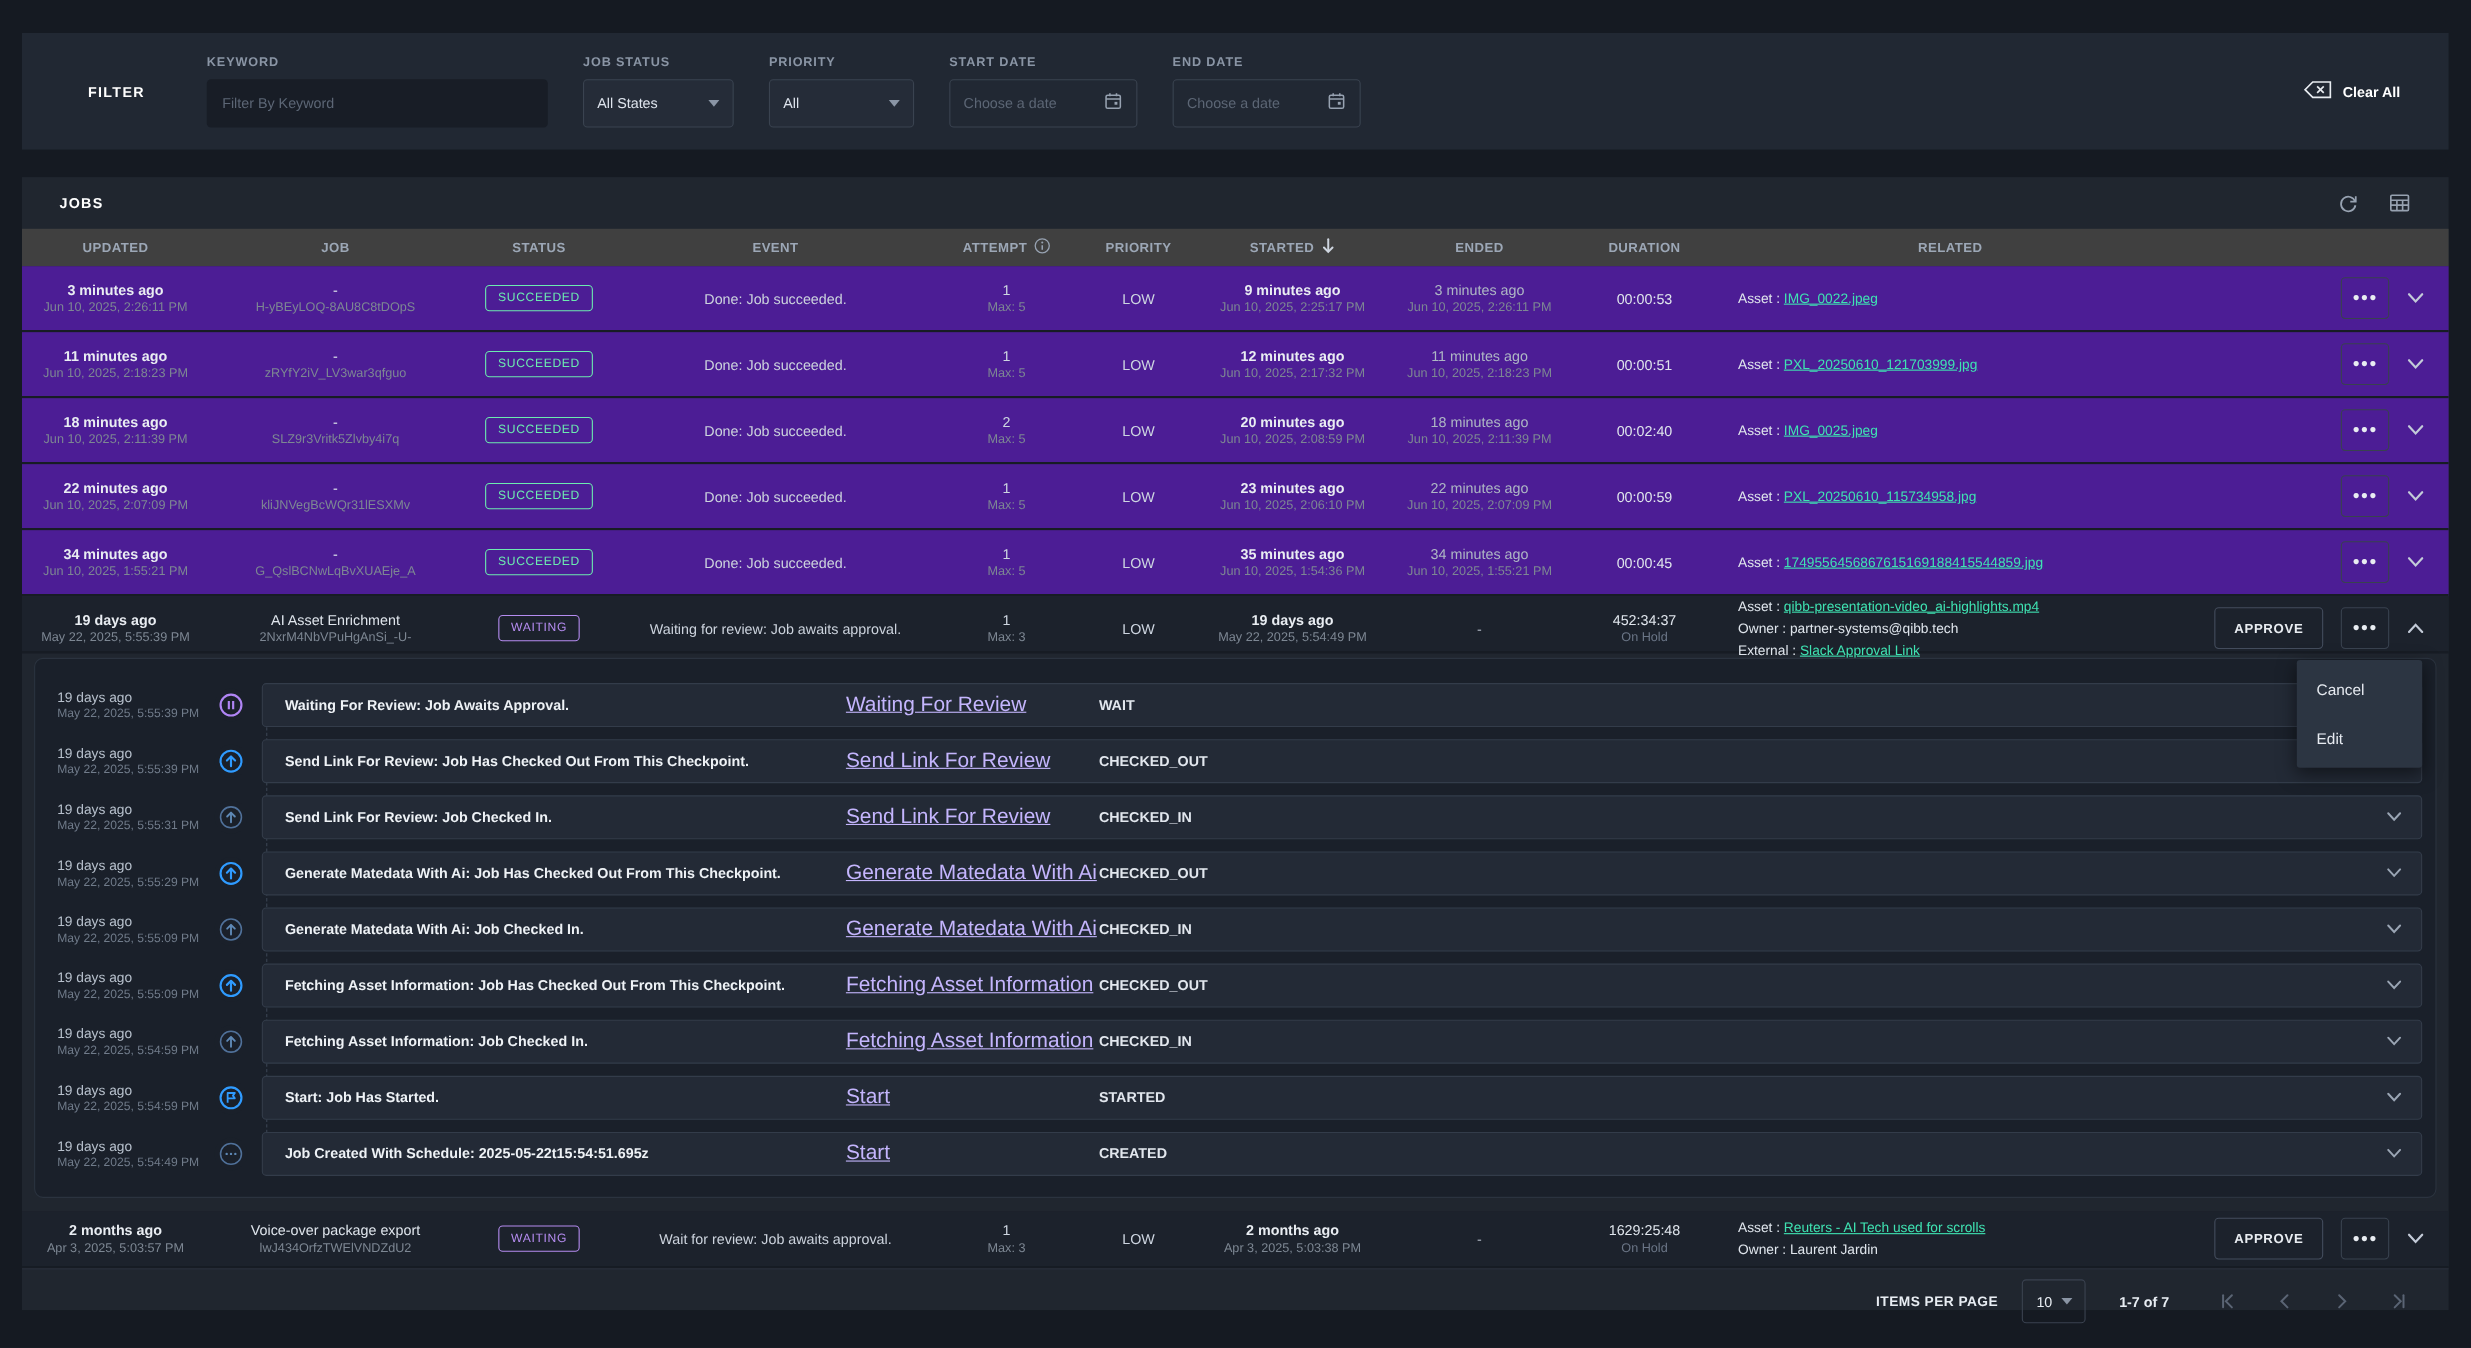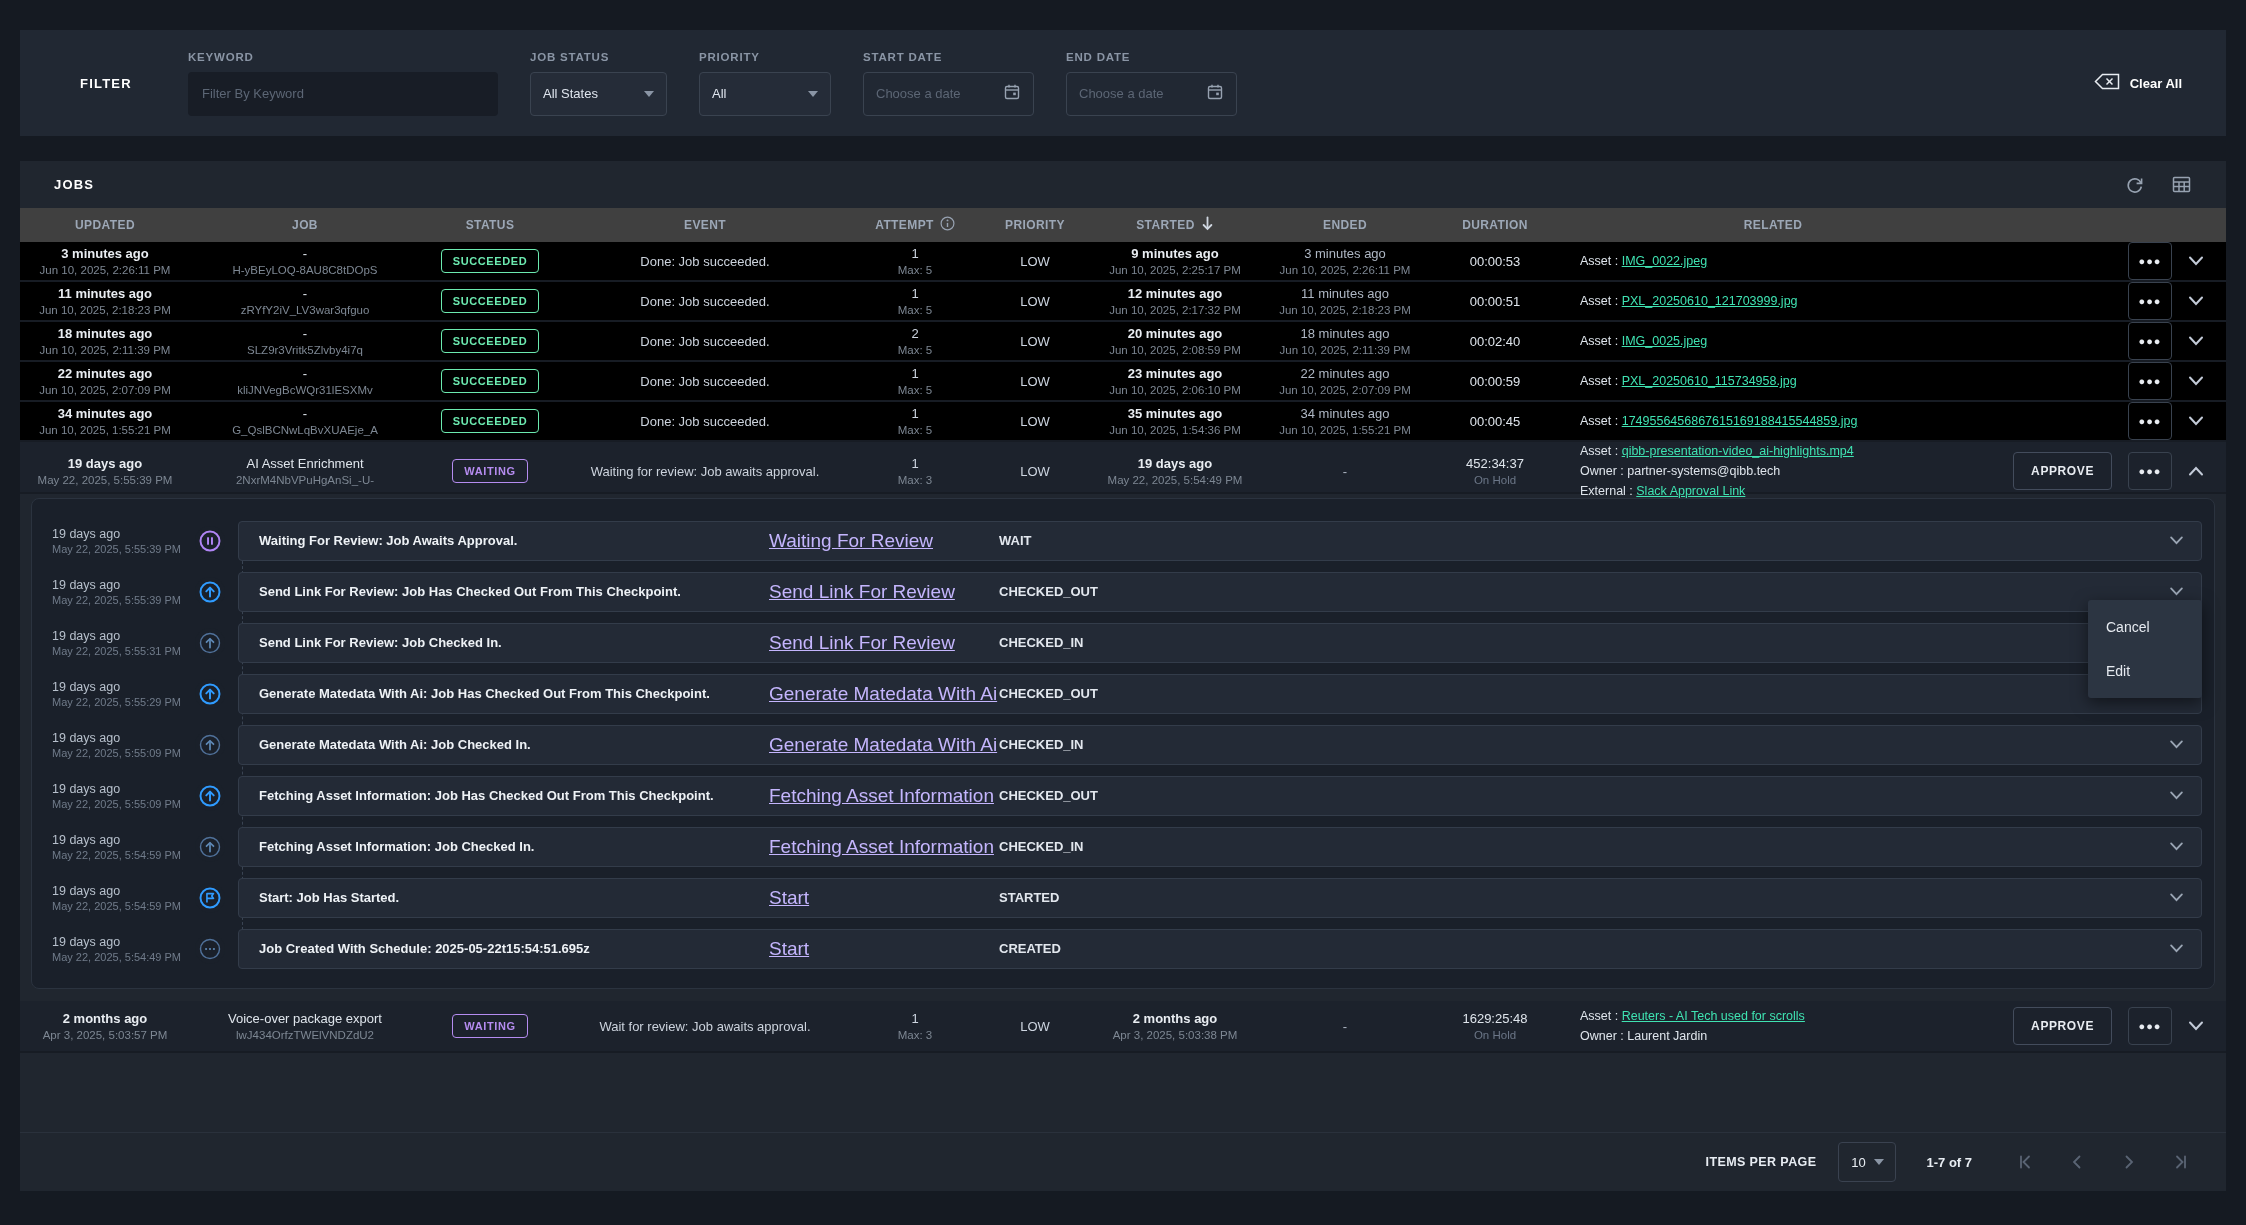--- a/index.html
+++ b/index.html
@@ -43,30 +43,30 @@
   .jobs-title { font-weight:bold; font-size:13px; letter-spacing:1.2px; color:#ffffff; }
   .titlebar-actions { margin-left:auto; display:flex; gap:26px; align-items:center; }
   .icon-btn { background:none; border:none; cursor:pointer; color:#97a2b1; display:flex; align-items:center; }
 
   .grid-row { display:grid; grid-template-columns:170px 230px 140px 290px 130px 110px 170px 170px 130px 1fr 240px; align-items:center; }
   .thead { height:34px; background:#404040; flex:0 0 auto; }
   .th { text-align:center; font-size:12px; font-weight:bold; color:#9ca7b6; letter-spacing:0.4px;
         display:flex; align-items:center; justify-content:center; gap:6px; }
 
   .table-body { flex:1 1 auto; display:flex; flex-direction:column; }
-  .trow { height:40px; background:#000000; border-bottom:2px solid #171c24; }
+  .trow { height:60px; background:#4c1d95; border-bottom:2px solid #171c24; }
   .trow.waiting { height:52px; background:#1c222c; }
   .cell { display:flex; flex-direction:column; align-items:center; justify-content:center; gap:3px; text-align:center; }
   .rel { font-weight:bold; font-size:13px; color:#e9edf2; }
   .abs { font-size:11.5px; color:#7d8793; }
   .event-text { font-size:13px; color:#ccd3dd; }
   .priority-text { font-size:13px; color:#cdd5e0; }
   .onhold { color:#6b7687; }
 
-  .badge { display:inline-block; padding:5px 11px; border-radius:4px; border:1.5px solid; font-size:11px; font-weight:bold; letter-spacing:0.6px; }
+  .badge { display:inline-block; padding:5px 11px; border-radius:4px; border:1.5px solid; font-size:11px; font-weight:normal; letter-spacing:0.6px; }
   .badge.succeeded { color:#6ceab0; border-color:#6ceab0; }
   .badge.waiting   { color:#b58cf0; border-color:#b58cf0; }
 
   .c-related { align-items:flex-start; text-align:left; padding-left:20px; gap:2px; }
   .rel-line { font-size:12.5px; line-height:18px; }
   .rel-label { color:#dfe5ec; }
   .rel-text { color:#dfe5ec; }
   .rel-link { color:#3fe3b2; cursor:pointer; }
 
   .c-actions { flex-direction:row; justify-content:flex-end; gap:16px; padding-right:22px; }

